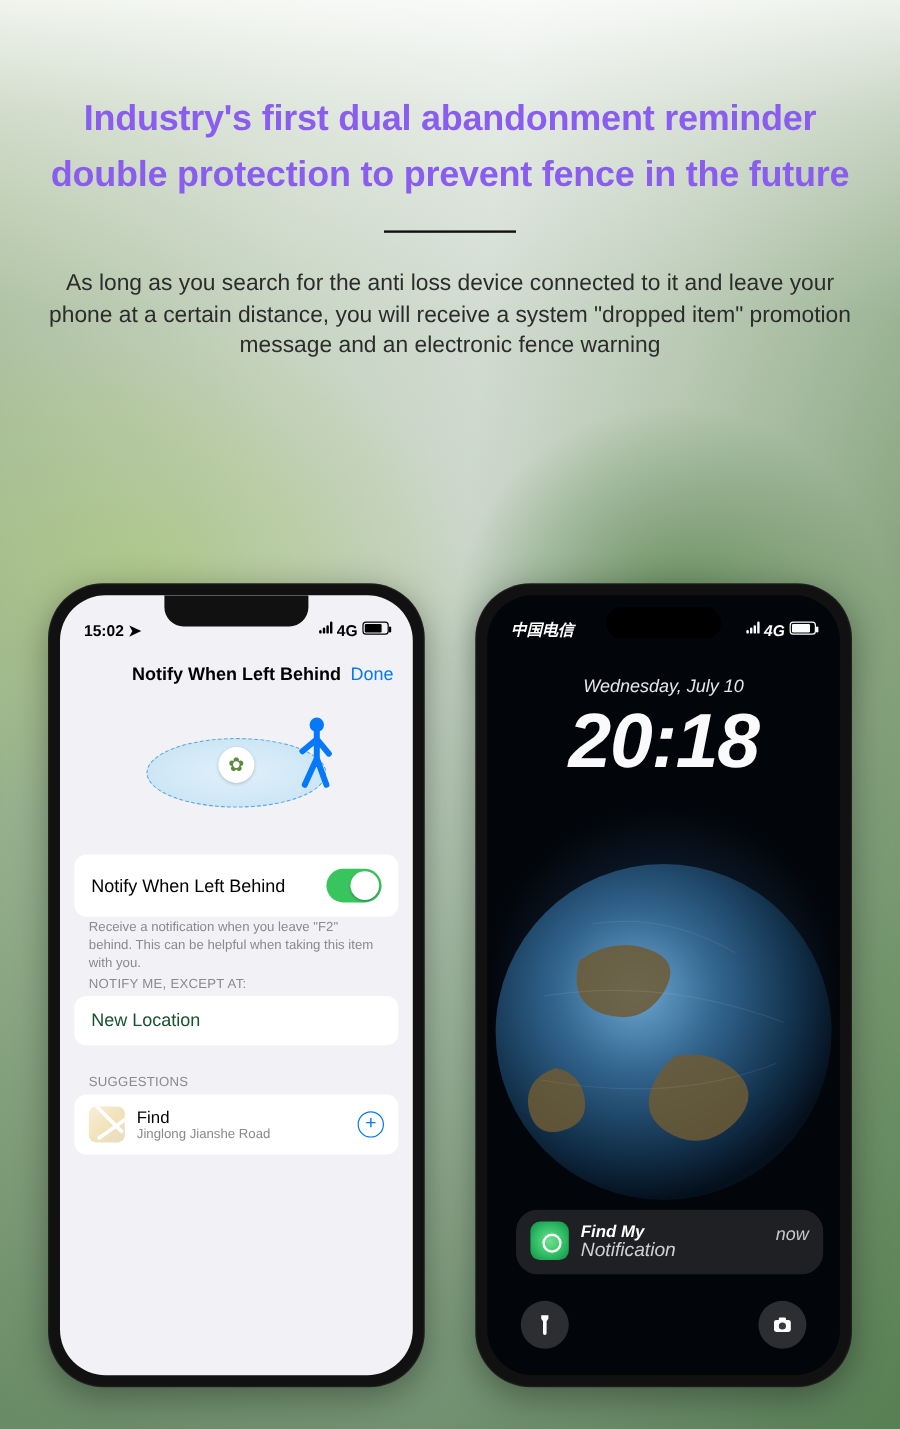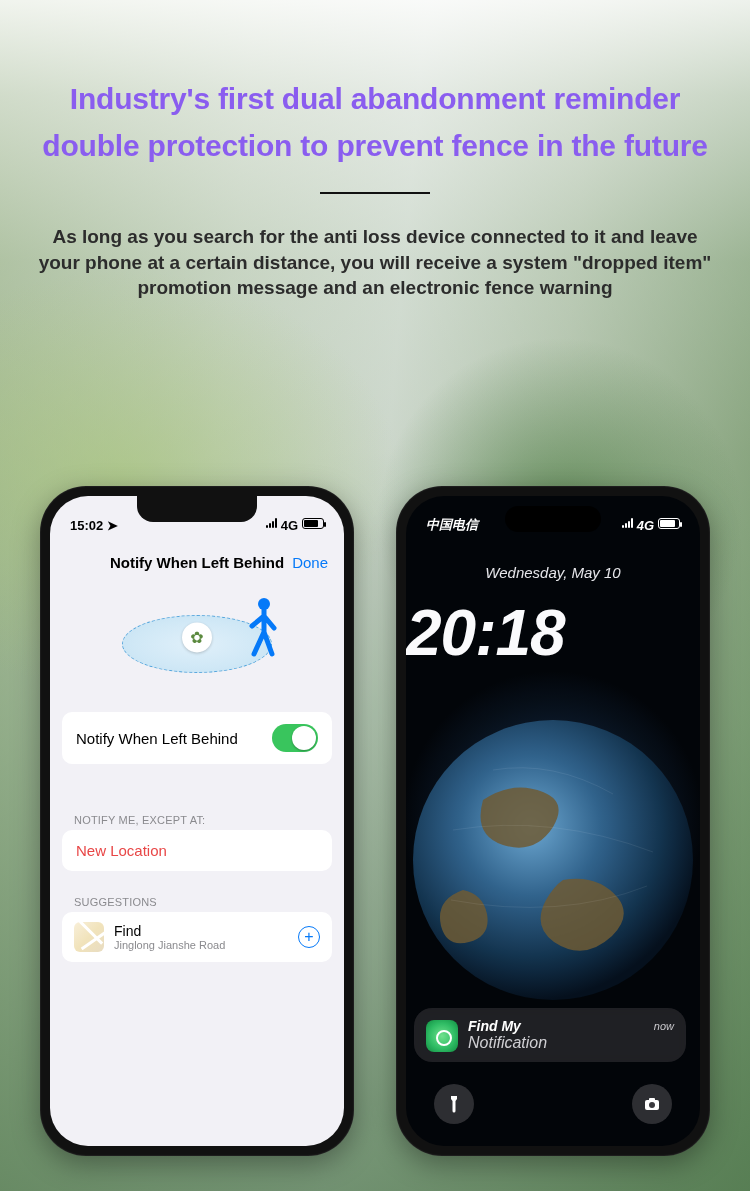--- a/index.html
+++ b/index.html
@@ -22,21 +22,21 @@
     color: #8b5cf6;
     letter-spacing: -0.2px;
     padding: 0 24px;
   }
   .divider { position: absolute; top: 192px; left: 50%; transform: translateX(-50%);
     width: 110px; height: 2px; background: #111; }
   .subhead {
     position: absolute; top: 224px; left: 0; right: 0;
     text-align: center;
     font-size: 19px; line-height: 1.35;
-    color: #2c2c2c; font-weight: 700;
+    color: #2c2c2c; font-weight: 400;
     padding: 0 33px;
   }
 
   .phones { position: absolute; top: 486px; left: 0; right: 0; bottom: 0;
     display: flex; justify-content: center; gap: 42px; }
 
   .phone {
     width: 314px; height: 670px;
     border-radius: 46px;
     background: #111;
@@ -84,52 +84,52 @@
     display:flex;align-items:center;justify-content:center;color:#5a8b3c;font-size:16px; }
   .walker { position: absolute; right: 62px; top: 12px; color:#007aff; }
 
   .card { position: absolute; left: 12px; right: 12px; background: #fff; border-radius: 10px; }
   .row { display: flex; align-items: center; justify-content: space-between; padding: 12px 14px; min-height: 44px; }
   .row-label { font-size: 15px; color: #000; }
   .toggle { width: 46px; height: 28px; border-radius: 14px; background: #34c759; position: relative; }
   .toggle::after { content: ""; position: absolute; right: 2px; top: 2px; width: 24px; height: 24px; border-radius: 50%; background: #fff; box-shadow: 0 1px 2px rgba(0,0,0,.3); }
   .helper { font-size: 11px; color: #8a8a8e; padding: 6px 24px 0; line-height: 1.35; }
   .section-title { font-size: 11px; color: #8a8a8e; padding-left: 24px; letter-spacing: 0.2px; }
-  .link-row { color: #ef4444; font-size: 15px; padding: 12px 14px; }
+  .link-row { color: #14532d; font-size: 15px; padding: 12px 14px; }
   .sugg-row { display: flex; align-items: center; gap: 10px; padding: 10px 12px; }
   .sugg-ic { width: 30px; height: 30px; border-radius: 6px;
     background: linear-gradient(135deg,#f9efd8 0%, #f2e3b9 50%, #e9dcc0 100%);
     position: relative; overflow: hidden; }
   .sugg-ic::before, .sugg-ic::after { content:""; position:absolute; background:#fff; }
   .sugg-ic::before { left:4px; top:14px; width:40px; height:3px; transform:rotate(-35deg); }
   .sugg-ic::after { left:-6px; top:6px; width:40px; height:3px; transform:rotate(45deg); }
   .sugg-text { flex: 1; }
   .sugg-name { font-size: 14px; color:#000; }
   .sugg-sub { font-size: 11px; color:#8a8a8e; }
   .plus-circ { width: 22px; height: 22px; border: 1.5px solid #007aff; border-radius: 50%; color:#007aff; display:flex;align-items:center;justify-content:center;font-size:16px; line-height:1; }
 
   
   .p2 .screen { background:
       radial-gradient(circle 150px at 50% 50%, #2b5a7e 0%, #17364e 35%, #0a1626 65%, #020509 100%),
       #000; font-style: italic; }
   .p2 .statusbar { color: #fff; }
   .p2 .battery-fill { background:#fff; width:75%; }
   .ls-date { position: absolute; top: 68px; left: 0; right: 0; text-align: center; color: #e6e6ea; font-size: 15px; font-weight: 500; }
-  .ls-time { position: absolute; top: 100px; left: 0; right: 0; color: #fafafc; font-size: 64px; font-weight: 700; letter-spacing: -1px; }
+  .ls-time { position: absolute; top: 84px; left: 0; right: 0; text-align: center; color: #fafafc; font-size: 64px; font-weight: 700; letter-spacing: -1px; }
   .globe { position:absolute; left:50%; top:56%; transform:translate(-50%,-50%); width:300px; height:300px; }
-  .notif { position: absolute; left: 8px; right: 14px; bottom: 84px;
+  .notif { position: absolute; left: 24px; right: 14px; bottom: 84px;
     background: rgba(40,40,44,0.78); border-radius: 18px; padding: 10px 12px;
-    display:flex; align-items:flex-end; gap:10px; backdrop-filter: blur(4px); }
+    display:flex; align-items:flex-start; gap:10px; backdrop-filter: blur(4px); }
   .notif-ic { width: 32px; height: 32px; border-radius: 8px;
     background: radial-gradient(circle at 50% 50%, #6be38a 0%, #2bbf62 55%, #0a8f3e 100%); position:relative; }
   .notif-ic::after { content:""; position:absolute; left:10px; top:10px; width:12px; height:12px; border:2px solid #fff; border-radius:50%; }
   .notif-text { flex:1; color:#fff; }
   .notif-title { font-size: 14px; font-weight: 600; }
   .notif-sub { font-size: 16px; color:#d0d0d4; }
-  .notif-time { font-size: 11px; color:#c8c8cc; align-self:flex-start; padding-top:2px; }
+  .notif-time { font-size: 15px; color:#c8c8cc; align-self:flex-start; padding-top:2px; }
   .ls-btn { position:absolute; bottom:22px; width:40px; height:40px; border-radius:50%;
     background: rgba(60,60,64,0.75); color:#fff; display:flex;align-items:center;justify-content:center; }
   .ls-btn.left { left: 28px; } .ls-btn.right { right: 28px; }
 </style>
 </head>
 <body>
 
 <div class="headline">
   <span>Industry's first dual abandonment reminder</span><br>
   <span>double protection to prevent fence in the future</span>
@@ -176,20 +176,21 @@
           <path d="M26 14 L26 36 M26 20 L14 30 M26 20 L36 32 M26 36 L16 58 M26 36 L34 58" stroke="#007aff" stroke-width="5" stroke-linecap="round" fill="none"></path>
         </svg>
       </div>
 
       <div class="card" style="top:216px">
         <div class="row">
           <div class="row-label">Notify When Left Behind</div>
           <div class="toggle"></div>
         </div>
       </div>
+      <div class="helper" style="position:absolute;top:264px;left:0;right:0">Receive a notification when you leave "F2" behind. This can be helpful when taking this item with you.</div>
 
       <div class="section-title" style="position:absolute;top:318px">NOTIFY ME, EXCEPT AT:</div>
       <div class="card" style="top:334px">
         <div class="link-row">New Location</div>
       </div>
 
       <div class="section-title" style="position:absolute;top:400px">SUGGESTIONS</div>
       <div class="card" style="top:416px">
         <div class="sugg-row">
           <div class="sugg-ic"></div>
@@ -216,21 +217,21 @@
               <span></span>
               <span></span>
             </div>
           <span>4G</span>
           <div class="battery">
               <div class="battery-fill"></div>
             </div>
         </div>
       </div>
 
-      <div class="ls-date">Wednesday, May 10</div>
+      <div class="ls-date">Wednesday, July 10</div>
       <div class="ls-time">20:18</div>
 
       <svg class="globe" viewBox="0 0 300 300">
         <defs>
           <radialGradient id="g1" cx="42%" cy="38%" r="62%">
             <stop offset="0%" stop-color="#6aa7d4"></stop>
             <stop offset="40%" stop-color="#2f638f"></stop>
             <stop offset="75%" stop-color="#123451"></stop>
             <stop offset="100%" stop-color="#04101e"></stop>
           </radialGradient>

